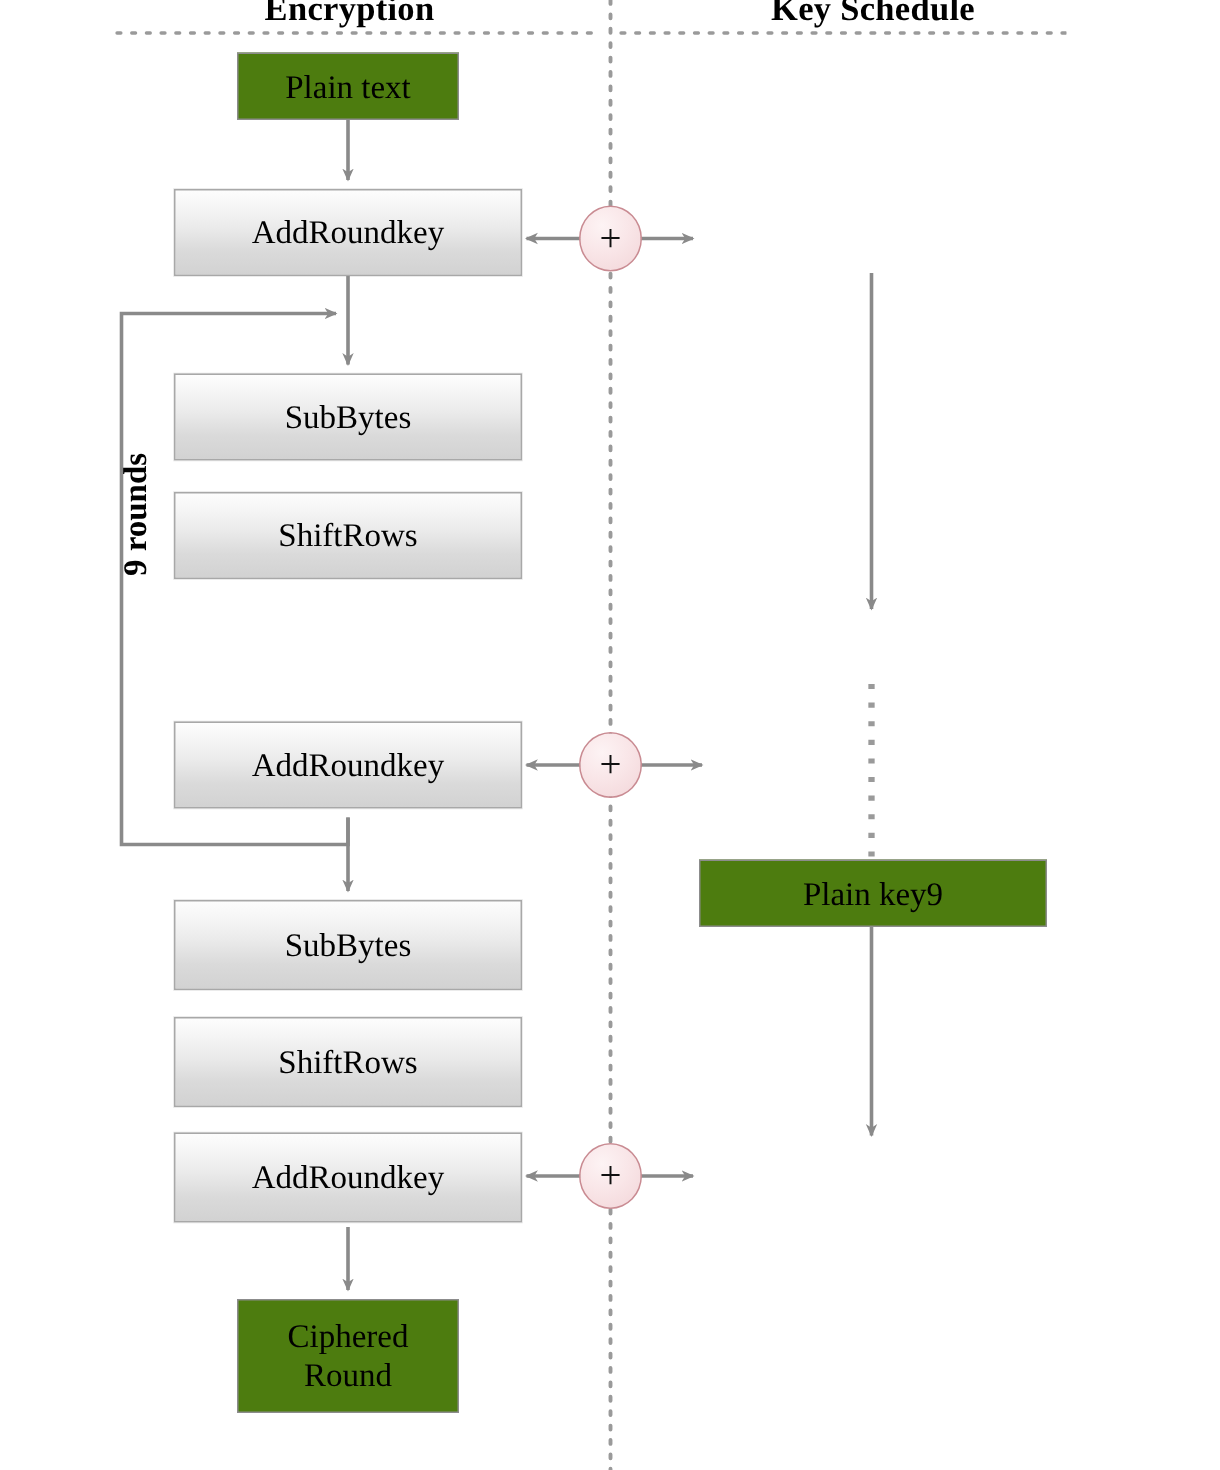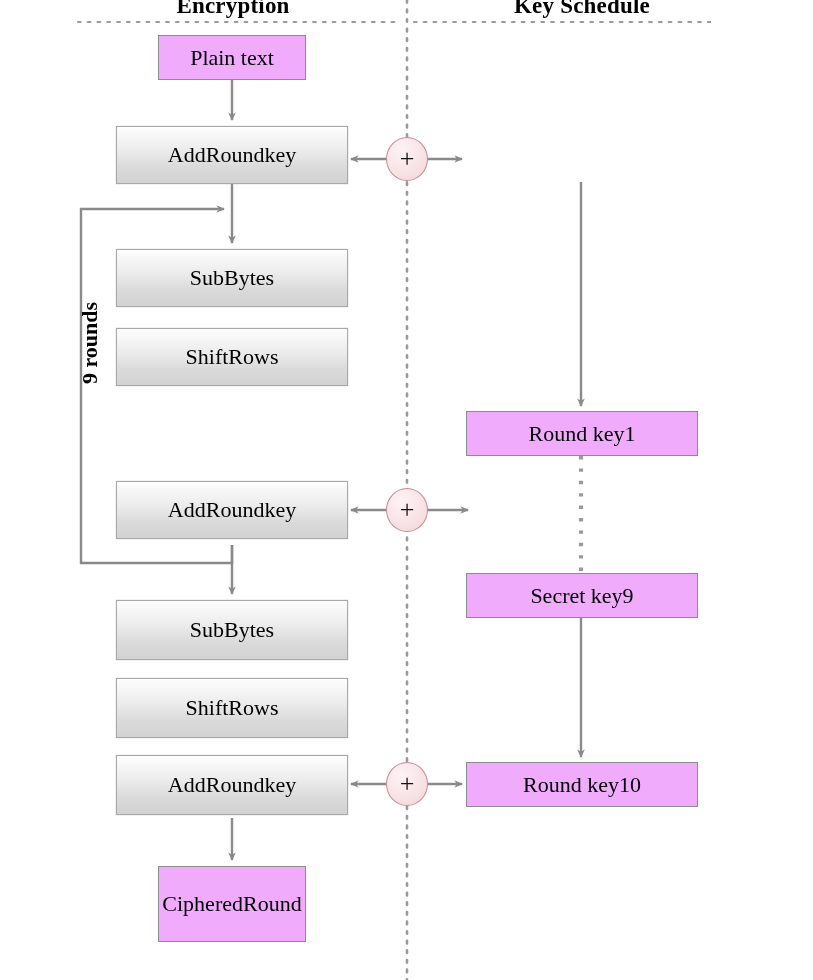--- a/index.html
+++ b/index.html
@@ -57,21 +57,21 @@
     display: flex;
     align-items: center;
     justify-content: center;
     text-align: center;
     font-size: 22px;
     line-height: 1.16;
     color: #000;
     font-family: "Liberation Serif", "DejaVu Serif", serif;
   }
   .node-plain {
-    background: #f0abfc;
+    background: #4d7c0f;
     border: 1px solid #8c8c8c;
   }
   .node-shaded {
     border: 1px solid #a8a8a8;
     background: linear-gradient(to bottom,
         #fdfdfd 0%,
         #f6f6f6 18%,
         #eaeaea 45%,
         #dadada 72%,
         #d2d2d2 100%);
@@ -177,31 +177,29 @@
 
 
   <div class="node node-shaded" style="left:116px; top:481px; width:232px; height:58px;">AddRoundkey</div>
 
   <div class="node node-shaded" style="left:116px; top:600px; width:232px; height:60px;">SubBytes</div>
 
   <div class="node node-shaded" style="left:116px; top:678px; width:232px; height:60px;">ShiftRows</div>
 
   <div class="node node-shaded" style="left:116px; top:755px; width:232px; height:60px;">AddRoundkey</div>
 
-  <div class="node node-plain" style="left:158px; top:866px; width:148px; height:76px; flex-direction:row;">
+  <div class="node node-plain" style="left:158px; top:866px; width:148px; height:76px; flex-direction:column;">
     <span>Ciphered</span>
     <span>Round</span>
   </div>
 
 
-  <div class="node node-plain" style="left:466px; top:411px; width:232px; height:45px;">Round key1</div>
-
-  <div class="node node-plain" style="left:466px; top:573px; width:232px; height:45px;">Secret key9</div>
-
-  <div class="node node-plain" style="left:466px; top:762px; width:232px; height:45px;">Round key10</div>
+
+  <div class="node node-plain" style="left:466px; top:573px; width:232px; height:45px;">Plain key9</div>
+
 
   <div class="xor" style="left:386px; top:137px; width:42px; height:44px;">+</div>
 
   <div class="xor" style="left:386px; top:488px; width:42px; height:44px;">+</div>
 
   <div class="xor" style="left:386px; top:762px; width:42px; height:44px;">+</div>
 
 </div>
 
 </body></html>

